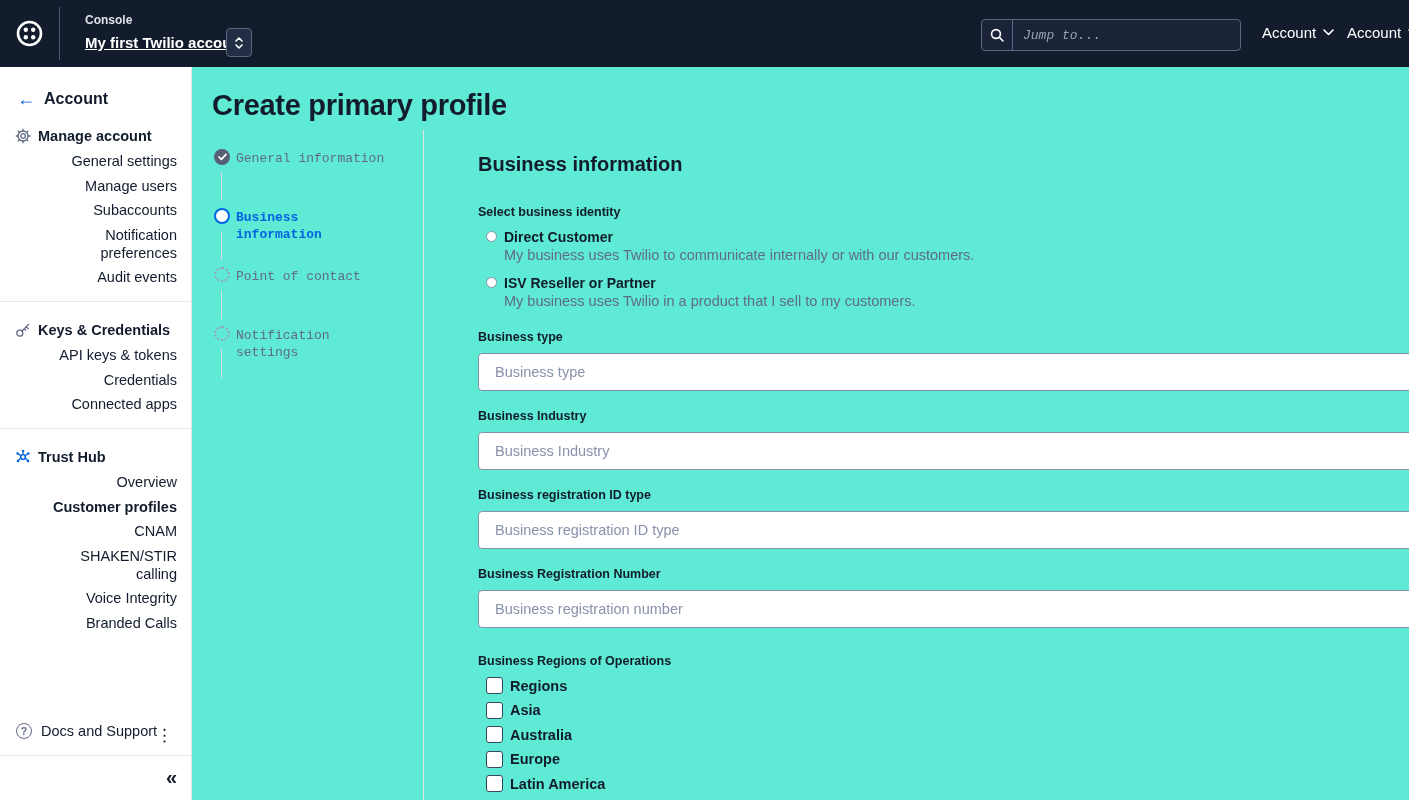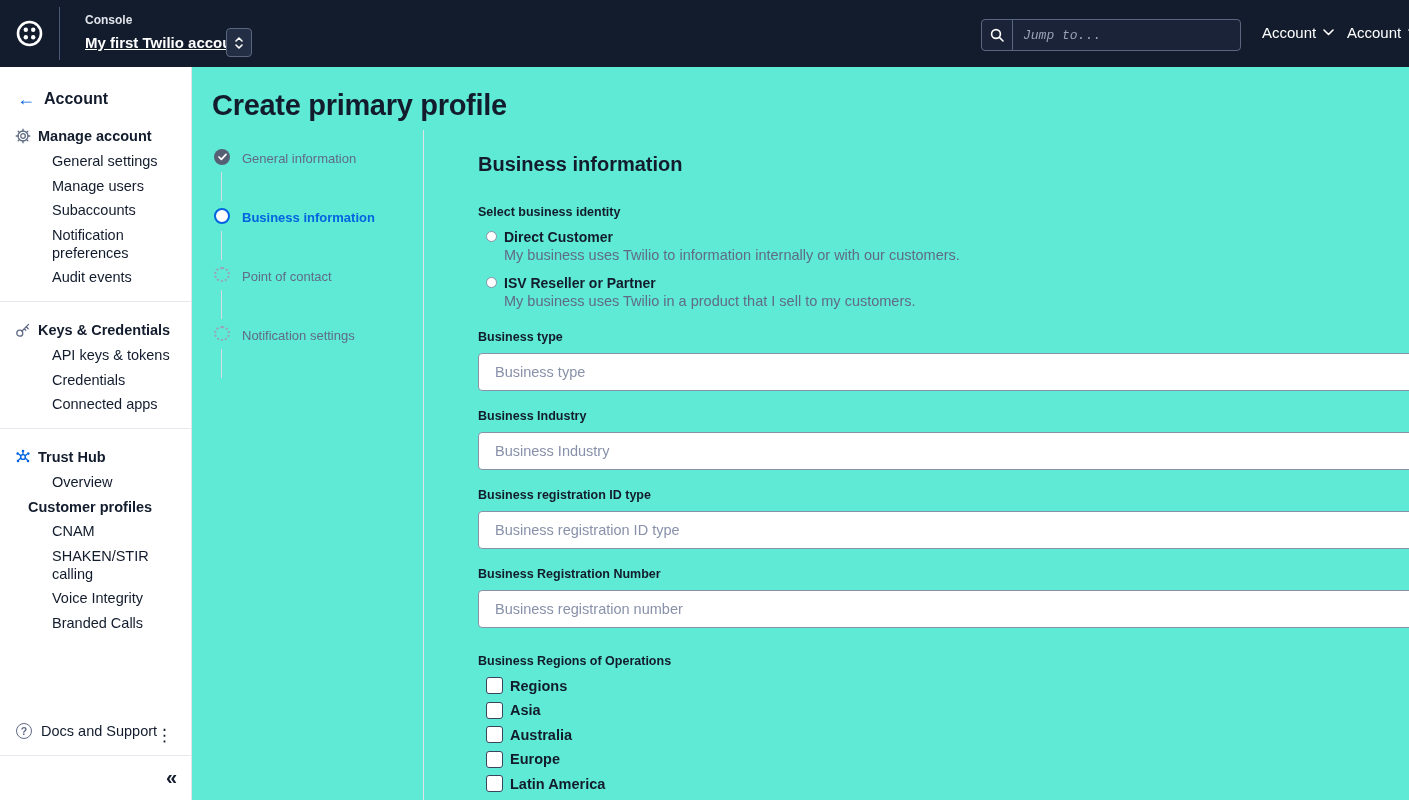--- a/index.html
+++ b/index.html
@@ -30,21 +30,21 @@
   
   .sidebar { position:absolute; top:67px; left:0; width:192px; height:733px; background:#fff;
              border-right:1px solid #E2E4EA; }
   .side-back { display:flex; align-items:center; gap:9px; margin:23px 0 0 17px; cursor:pointer; }
   .back-arrow { color:#0263E0; font-size:18px; font-weight:700; line-height:18px; }
   .side-back-label { font-size:16px; font-weight:700; }
   .side-section-header { display:flex; align-items:center; gap:7px; padding-left:15px; margin-top:20px;
                          font-size:14.5px; font-weight:700; cursor:pointer; }
   .side-items { list-style:none; margin-top:8px; }
   .side-items li { padding:0 14px 0 52px; margin-bottom:6.5px; font-size:14.5px; line-height:18px;
-                   cursor:pointer; }
+                   cursor:pointer;text-align:right; }
   .side-items li.active { font-weight:700;padding-left:28px; }
   .side-div { border:none; border-top:1px solid #E6E8EE; margin:15px 0 0 0; }
   .icon16 { width:16px; height:16px; display:inline-flex; align-items:center; justify-content:center; }
   .side-footer { position:absolute; left:0; right:0; bottom:0; }
   .docs-row { display:flex; align-items:center; gap:9px; padding:10px 12px 16px 16px; cursor:pointer;
               font-size:14.5px; position:relative; }
   .q-icon { width:16px; height:16px; border:1.4px solid #606B85; border-radius:50%; color:#606B85;
             font-size:10.5px; font-weight:700; display:flex; align-items:center; justify-content:center; }
   .kebab { position:absolute; right:12px; top:8px; font-size:17px; color:#121C2D; padding:4px 6px;
            cursor:pointer; }
@@ -53,21 +53,21 @@
   .collapse-btn { font-size:20px; font-weight:700; color:#121C2D; cursor:pointer; line-height:22px; }
 
   
   .main { position:absolute; top:67px; left:192px; right:0; bottom:0; background:#5eead4; }
   .page-title { position:absolute; left:20px; top:22px; font-size:29px; font-weight:700;
                 letter-spacing:-0.3px; }
   .form-vdiv { position:absolute; left:231px; top:63px; bottom:0; width:1px; background:#E2E4EA; }
 
   
   .stepper { position:absolute; left:22px; top:82px; width:190px; }
-  .step { position:relative; min-height:59px; display:flex; gap:12px; }
+  .step { position:relative; min-height:59px; display:flex; gap:6px;font-family:Liberation Mono, monospace; }
   .step-icon { flex:0 0 16px; width:16px; height:16px; border-radius:50%; margin-top:0; }
   .step-icon.complete { background:#566074; display:flex; align-items:center; justify-content:center; }
   .step-icon.current { border:2.5px solid #0263E0; background:#fff; }
   .step-icon.upcoming { width:15px; height:15px; border:2px dotted #9AA3B8; }
   .step-label { font-size:13px; line-height:17px; color:#606B85; padding-top:1px; max-width:150px;
                 cursor:default; }
   .step.current .step-label { color:#0263E0; font-weight:600; cursor:pointer; }
   .connector { position:absolute; left:7px; top:23px; height:29px; width:1px; background:#D8DBE3; }
 
   
@@ -251,21 +251,21 @@
   <div class="form">
     <h2 class="form-heading">Business information</h2>
 
     <div class="field-label lbl-identity">Select business identity</div>
 
     <div class="radio-group radio-indent">
       <div class="radio-option">
         <span class="radio-ctl"></span>
         <span>
           <div class="radio-title">Direct Customer</div>
-          <div class="radio-desc">My business uses Twilio to information internally or with our customers.</div>
+          <div class="radio-desc">My business uses Twilio to communicate internally or with our customers.</div>
         </span>
       </div>
       <div class="radio-option">
         <span class="radio-ctl"></span>
         <span>
           <div class="radio-title">ISV Reseller or Partner</div>
           <div class="radio-desc">My business uses Twilio in a product that I sell to my customers.</div>
         </span>
       </div>
     </div>

